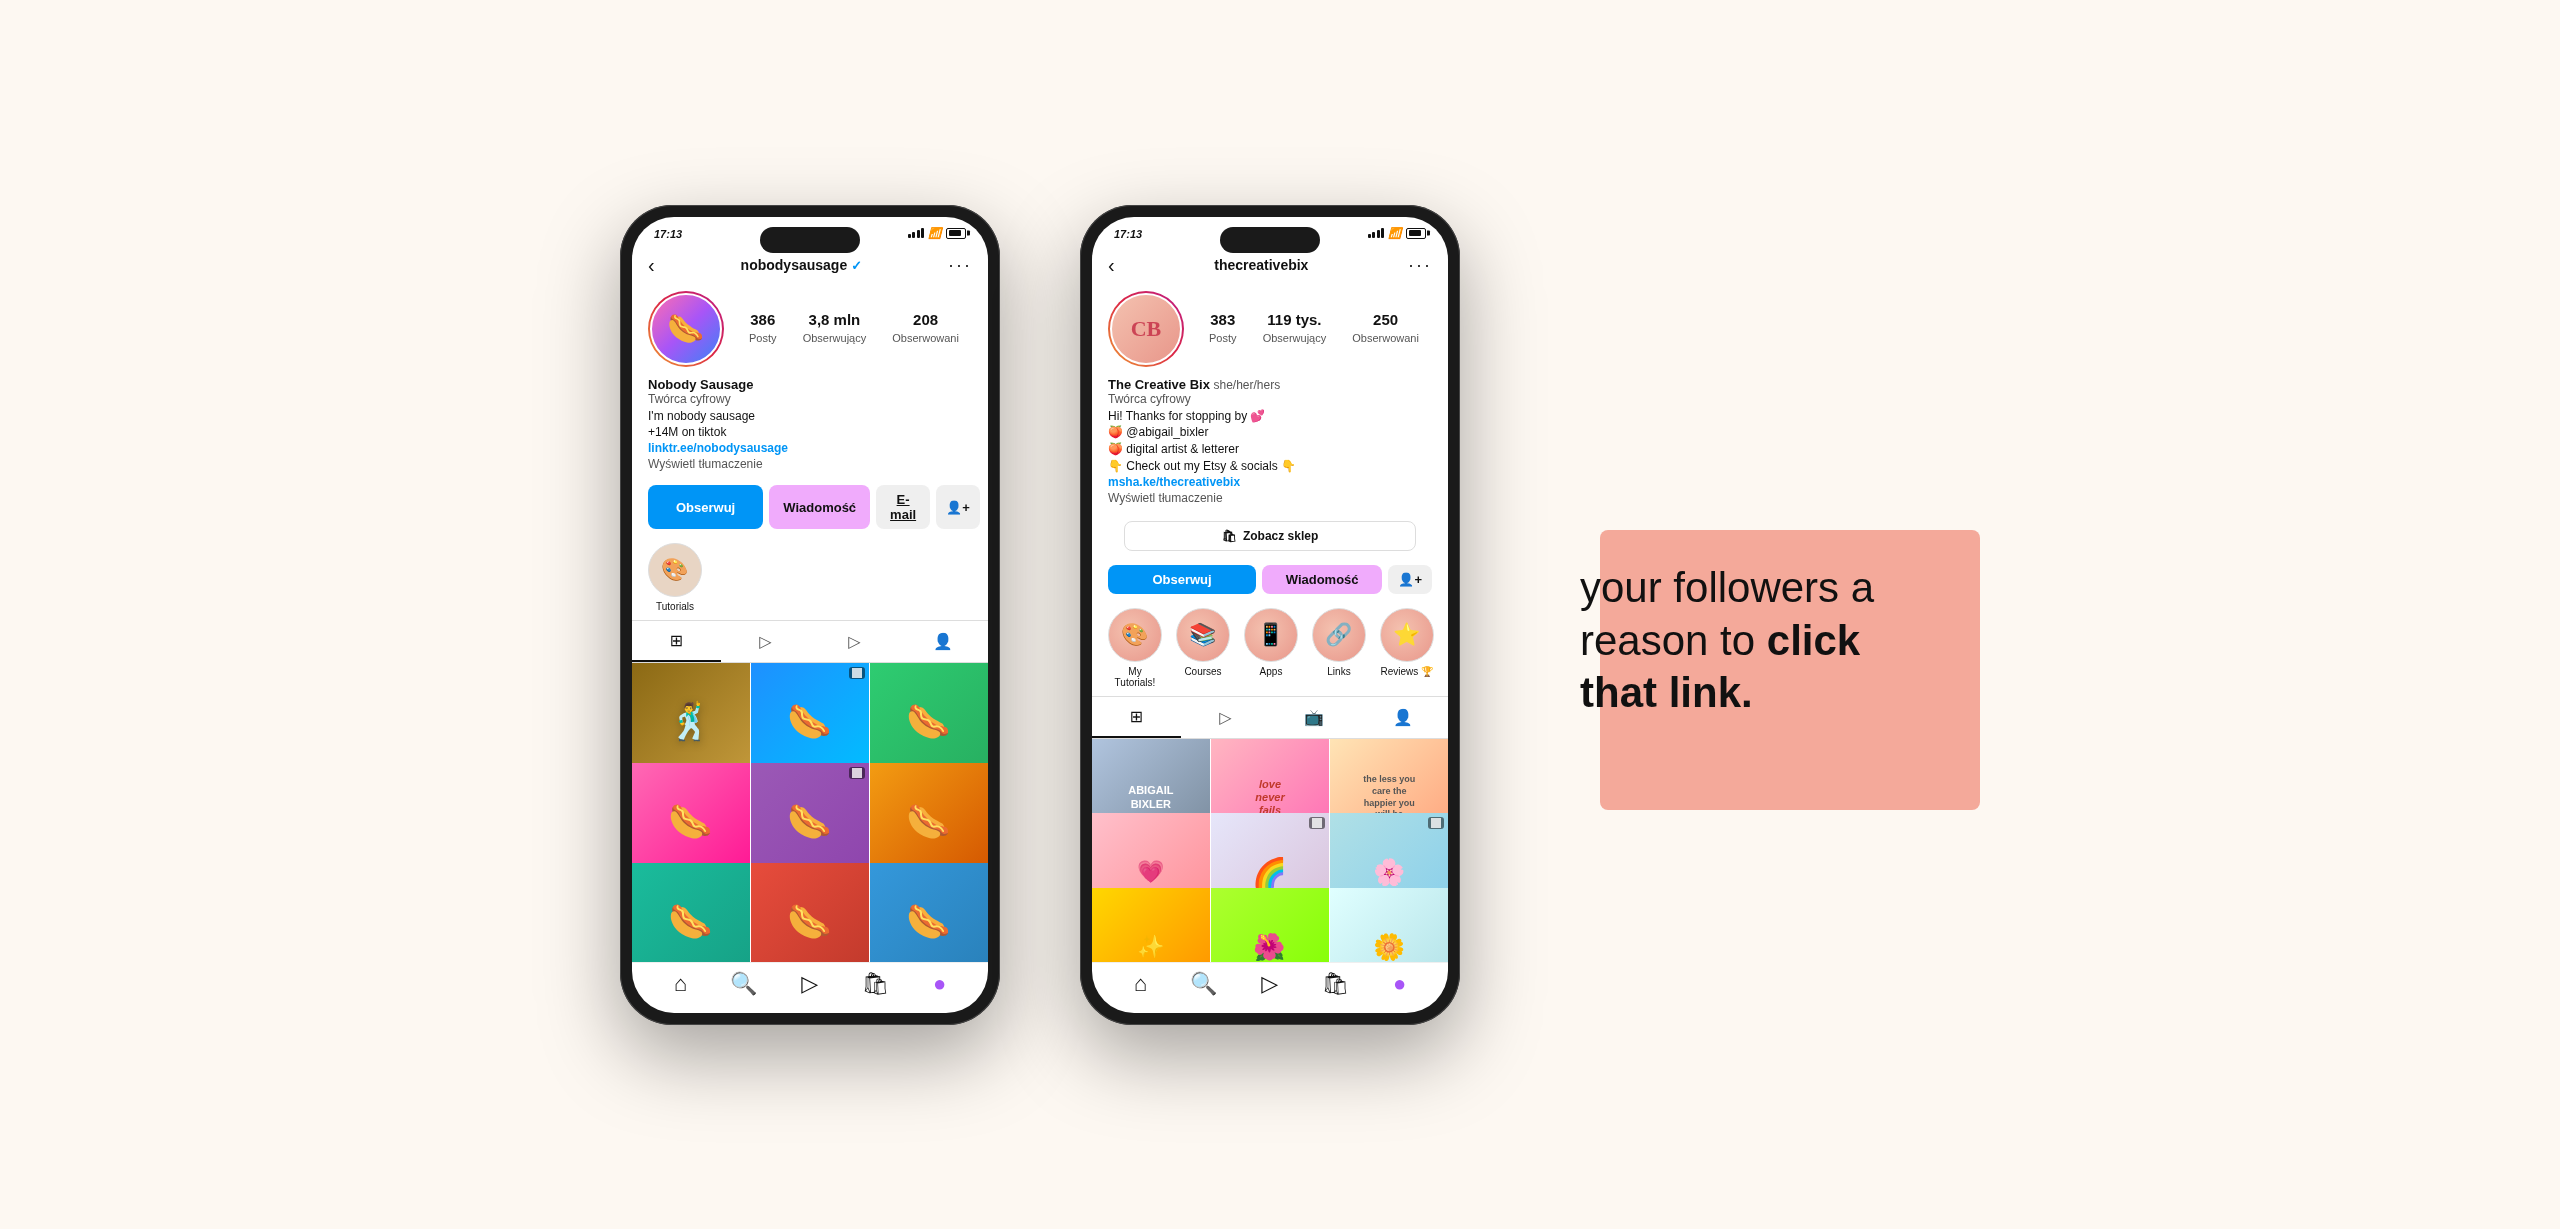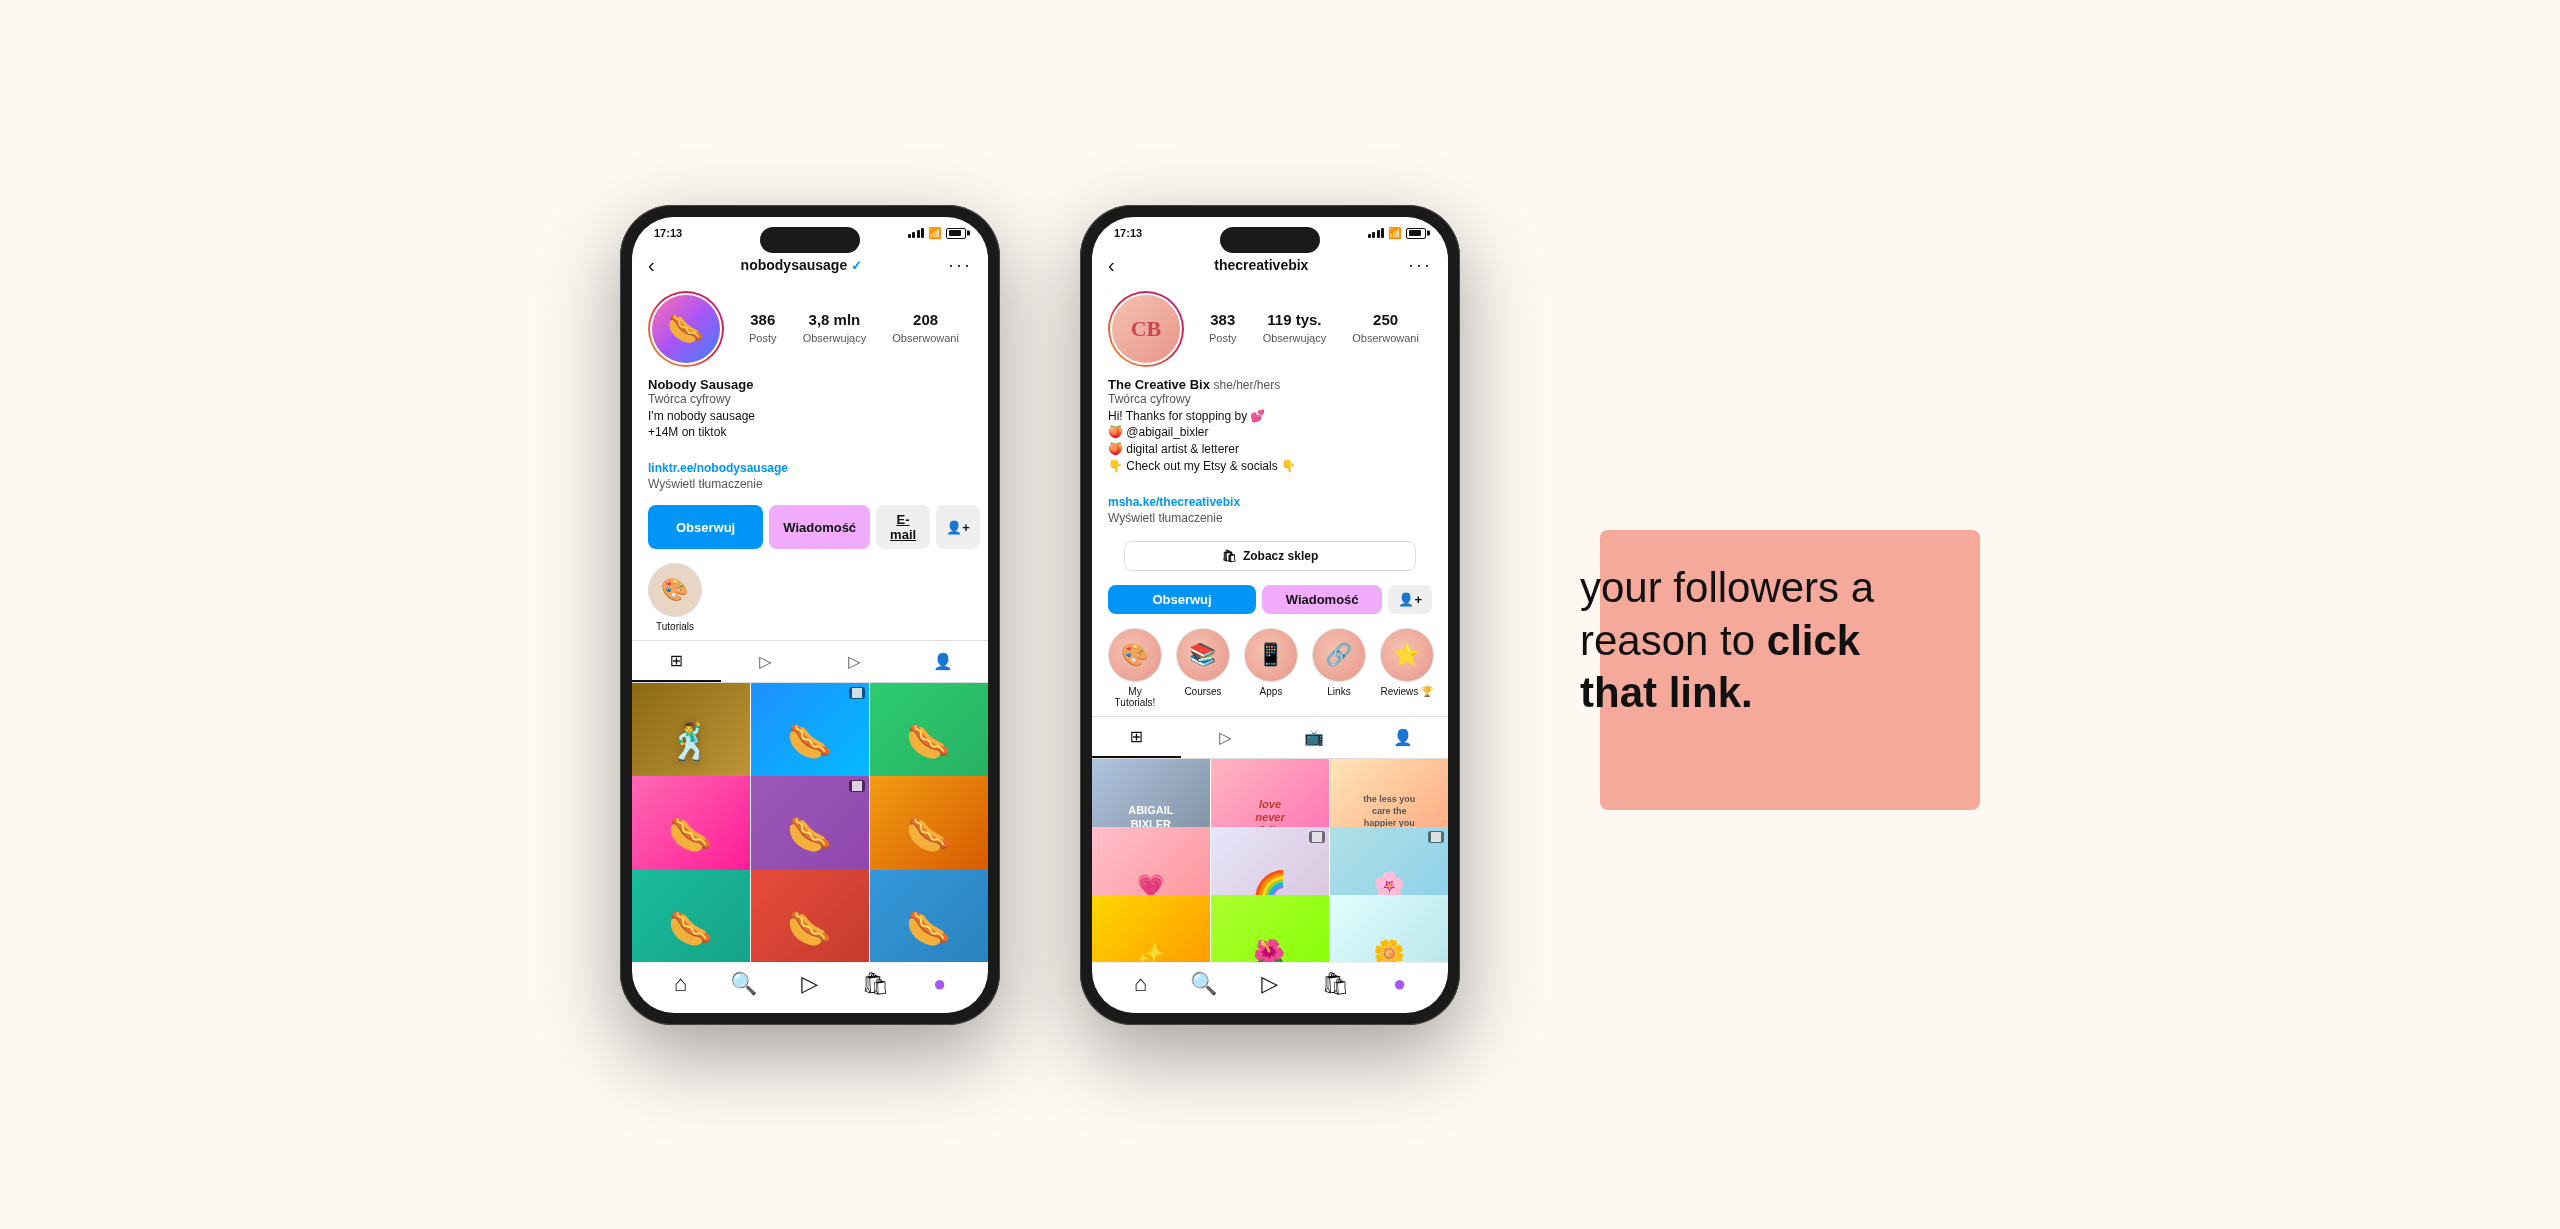--- a/index.html
+++ b/index.html
@@ -41,26 +41,27 @@
       background: #fff;
       border-radius: 42px;
       overflow: hidden;
       position: relative;
       display: flex;
       flex-direction: column;
     }
     .notch-bar {
       display: flex;
       justify-content: space-between;
-      align-items: flex-start;
+      align-items: flex-end;
       padding: 10px 22px 6px;
       font-size: 11px;
       font-weight: 600;
       color: #111;
       flex-shrink: 0;
+      font-style: italic;
     }
     .notch-pill {
       width: 100px;
       height: 26px;
       background: #1a1a1a;
       border-radius: 14px;
       position: absolute;
       left: 50%;
       transform: translateX(-50%);
       top: 10px;
@@ -203,21 +204,20 @@
     .bio-text {
       font-size: 12px;
       color: #111;
       margin-top: 2px;
       line-height: 1.4;
     }
     .bio-link {
       font-size: 12px;
       color: #0095f6;
       font-weight: 600;
-      margin-top: 20px;
     }
     .bio-translate {
       font-size: 12px;
       color: #555;
       margin-top: 2px;
     }
 
     
     .action-buttons {
       display: flex;

